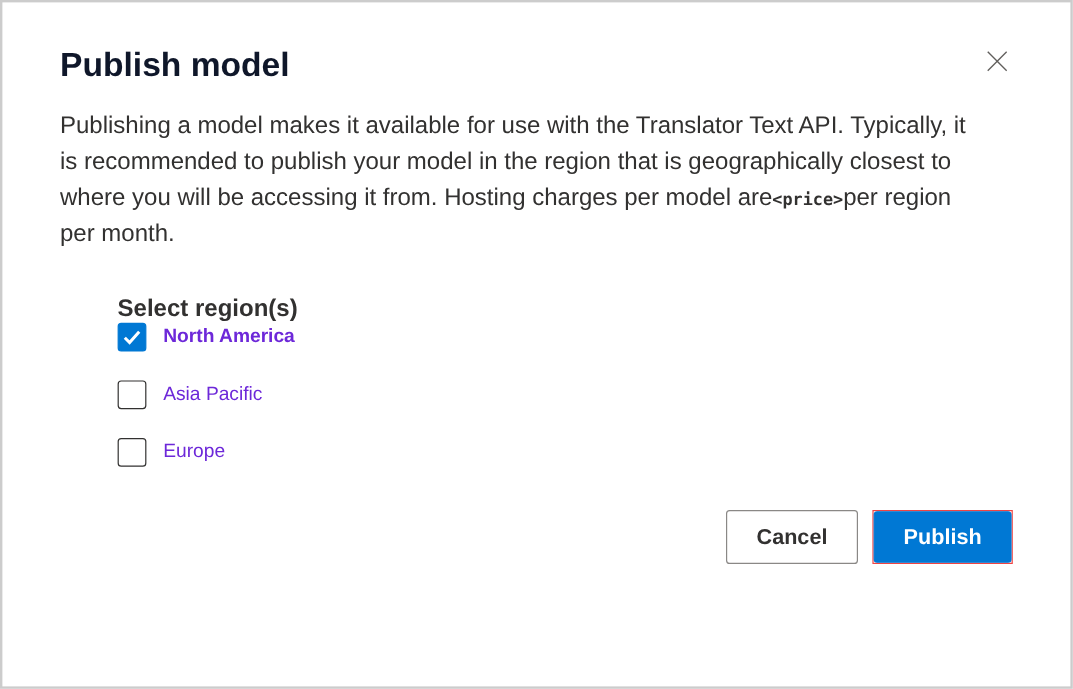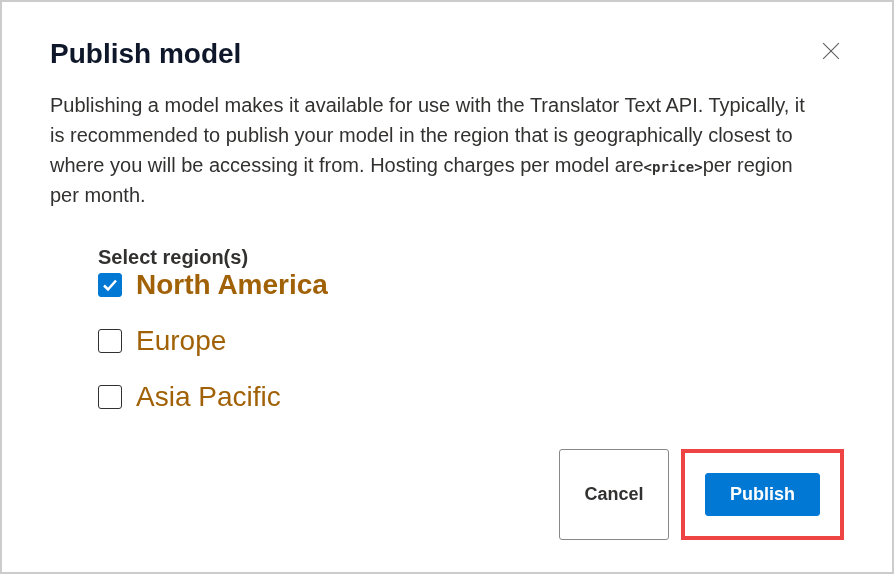--- a/index.html
+++ b/index.html
@@ -84,22 +84,22 @@
     }
     .checkbox.checked {
       background: #0078d4;
       border-color: #0078d4;
     }
     .checkbox.checked svg {
       width: 16px;
       height: 16px;
     }
     .checkbox-label {
-      font-size: 28px;
-      color: #a16207;
+      font-size: 16px;
+      color: #6d28d9;
     }
     .checkbox-label.bold {
       font-weight: 700;
     }
     .footer {
       display: flex;
       justify-content: flex-end;
       gap: 12px;
       margin-top: 36px;
       padding-right: 0;
@@ -118,22 +118,22 @@
       color: #323130;
       font-weight: 600;
     }
     .btn-publish {
       background: #0078d4;
       border: 1px solid #0078d4;
       color: #fff;
       font-weight: 600;
     }
     .highlight-box {
-      border: 4px solid #ef4444;
-      padding: 20px;
+      border: 1px solid #ef4444;
+      padding: 0;
       display: inline-block;
     }
   </style>
 </head>
 <body>
 
 <div class="dialog">
   <div class="header-row">
     <h1 class="dialog-title">Publish model</h1>
     <button class="close-btn">
@@ -155,26 +155,26 @@
       <div class="checkbox checked">
         <svg viewBox="0 0 16 16" fill="none" stroke="#fff" stroke-width="2.5">
           <polyline points="2,8.5 6,12.5 14,3.5"></polyline>
         </svg>
       </div>
       <span class="checkbox-label bold">North America</span>
     </div>
 
     <div class="checkbox-row">
       <div class="checkbox"></div>
-      <span class="checkbox-label">Europe</span>
+      <span class="checkbox-label">Asia Pacific</span>
     </div>
 
     <div class="checkbox-row">
       <div class="checkbox"></div>
-      <span class="checkbox-label">Asia Pacific</span>
+      <span class="checkbox-label">Europe</span>
     </div>
   </div>
 
   <div class="footer">
     <button class="btn btn-cancel">Cancel</button>
     <span class="highlight-box">
       <button class="btn btn-publish">Publish</button>
     </span>
   </div>
 </div>

